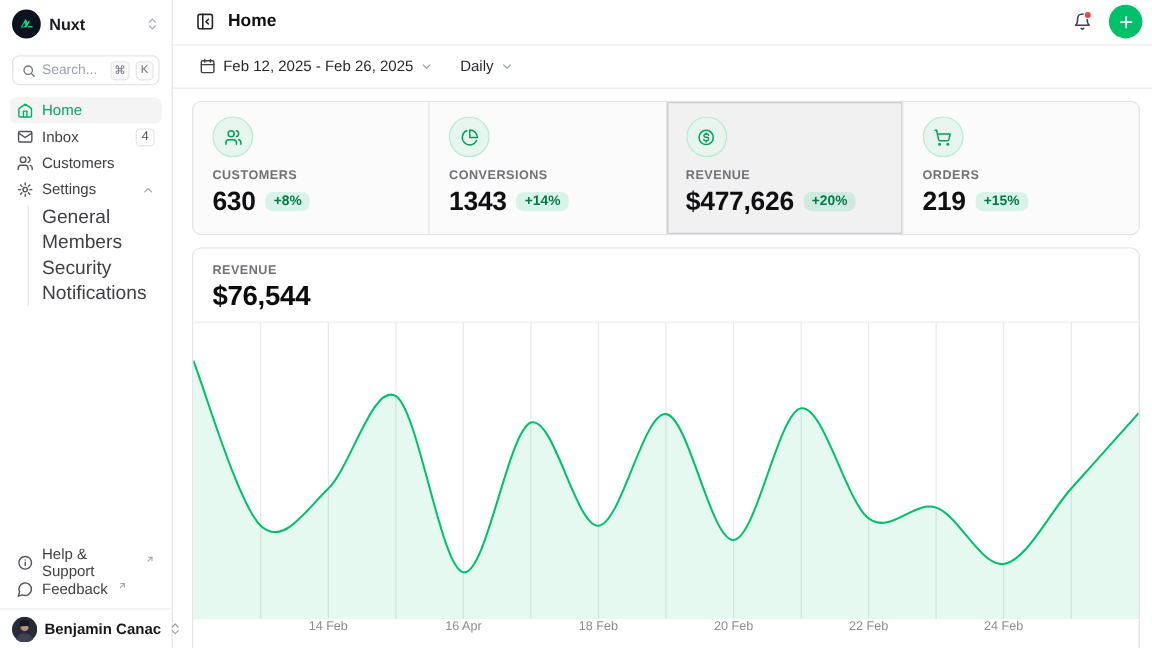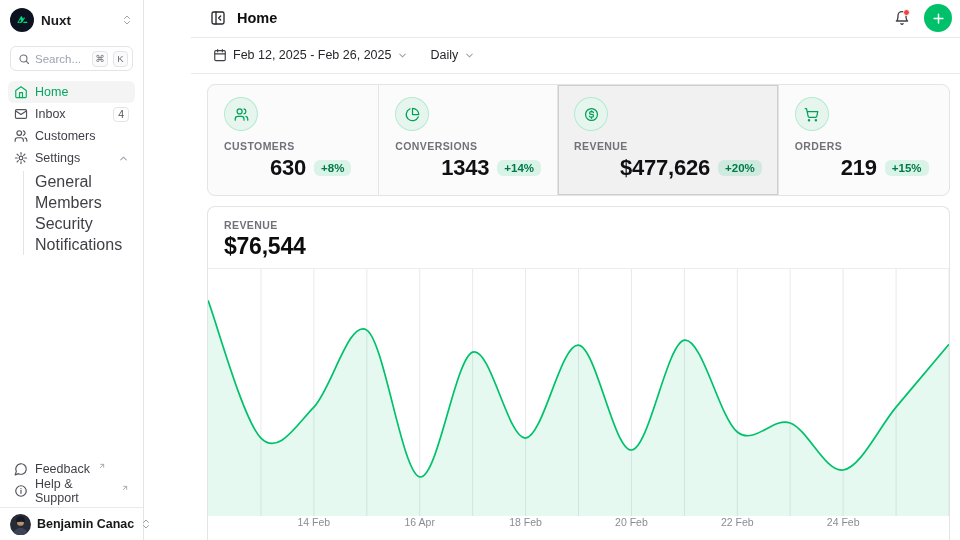--- a/index.html
+++ b/index.html
@@ -1,18 +1,18 @@
 <!DOCTYPE html>
 <html><head>
 <meta charset="utf-8">
 <style>
   * { margin:0; padding:0; box-sizing:border-box; }
   html,body { width:960px; height:540px; overflow:hidden; background:#fff;
     font-family:"Liberation Sans", sans-serif; color:#18181b; }
-  .app { display:flex; width:960px; height:540px;gap:47px; }
+  .app { display:flex; width:960px; height:540px; }
 
   
   .sidebar { width:144px; min-width:144px; border-right:1px solid #e4e4e7;
     display:flex; flex-direction:column; background:#fff; }
   .brand-row { display:flex; align-items:center; gap:7px; padding:8px 10px 6px 10px; }
   .brand-logo { width:24px; height:24px; border-radius:50%; background:#0c1220;
     display:flex; align-items:center; justify-content:center; flex:none; }
   .brand-name { font-size:13.5px; font-weight:700; color:#1b1b1f; flex:1; }
   .selector-icon { color:#9ca3af; display:flex; }
   .search-box { margin:8px 10px 10px 10px; height:25px; border:1px solid #e4e4e7;
@@ -69,21 +69,21 @@
     background:#e4e4e7; border:1px solid #e4e4e7; border-radius:8px; overflow:hidden;
     height:112px; }
   .stat { background:#fbfbfc; padding:12px 16px; cursor:pointer; }
   .stat.selected { background:#f1f1f2; box-shadow:inset 0 0 0 1px #cdcdd2; }
   .stat-icon { width:34px; height:34px; border-radius:50%; background:#e6f6ee;
     box-shadow:inset 0 0 0 1px rgba(0,193,106,.22); display:flex; align-items:center;
     justify-content:center; color:#00a155; }
   .stat-label { font-size:10.5px; font-weight:600; color:#71717a; letter-spacing:.04em;
     margin-top:9px; }
   .stat-value-row { display:flex; align-items:center; gap:8px; margin-top:3px; }
-  .stat-value { font-size:22px; font-weight:700; color:#101012; letter-spacing:-.01em;margin-left:46px; }
+  .stat-value { font-size:22px; font-weight:700; color:#101012; letter-spacing:-.01em; }
   .delta-badge { font-size:11.5px; font-weight:600; color:#007a45;
     background:rgba(0,193,106,.13); border-radius:6px; padding:2px 7px; }
 
   
   .chart-card { margin-top:10px; border:1px solid #e4e4e7; border-bottom:none;
     border-radius:8px 8px 0 0; height:334px; overflow:hidden; background:#fff; }
   .chart-head { padding:12px 16px 8px 16px; border-bottom:1px solid #ececef; }
   .chart-label { font-size:10.5px; font-weight:600; color:#71717a; letter-spacing:.04em; }
   .chart-value { font-size:23px; font-weight:700; color:#0c0c0d; margin-top:2px;
     letter-spacing:-.01em; }
@@ -180,40 +180,40 @@
         <div class="nav-child">Members</div>
         <div class="nav-child">Security</div>
         <div class="nav-child">Notifications</div>
       </div>
     </nav>
 
     <div class="sidebar-footer">
       <div class="nav-item">
         <span class="nicon">
           <svg width="14" height="14" viewBox="0 0 24 24" fill="none" stroke="currentColor" stroke-width="2" stroke-linecap="round" stroke-linejoin="round">
-              <path d="M7.9 20A9 9 0 1 0 4 16.1L2 22Z"></path>
-            </svg>
-        </span>
-        <span>Feedback</span>
+              <circle cx="12" cy="12" r="9"></circle>
+              <path d="M12 16v-5"></path>
+              <path d="M12 8h.01"></path>
+            </svg>
+        </span>
+        <span>Help &amp; Support</span>
         <span class="ext-arrow">
           <svg width="8" height="8" viewBox="0 0 24 24" fill="none" stroke="currentColor" stroke-width="2.6" stroke-linecap="round" stroke-linejoin="round">
               <path d="M7 17 17 7"></path>
               <path d="M8 7h9v9"></path>
             </svg>
         </span>
       </div>
       <div class="nav-item">
         <span class="nicon">
           <svg width="14" height="14" viewBox="0 0 24 24" fill="none" stroke="currentColor" stroke-width="2" stroke-linecap="round" stroke-linejoin="round">
-              <circle cx="12" cy="12" r="9"></circle>
-              <path d="M12 16v-5"></path>
-              <path d="M12 8h.01"></path>
-            </svg>
-        </span>
-        <span>Help &amp; Support</span>
+              <path d="M7.9 20A9 9 0 1 0 4 16.1L2 22Z"></path>
+            </svg>
+        </span>
+        <span>Feedback</span>
         <span class="ext-arrow">
           <svg width="8" height="8" viewBox="0 0 24 24" fill="none" stroke="currentColor" stroke-width="2.6" stroke-linecap="round" stroke-linejoin="round">
               <path d="M7 17 17 7"></path>
               <path d="M8 7h9v9"></path>
             </svg>
         </span>
       </div>
     </div>
 
     <div class="user-row">

